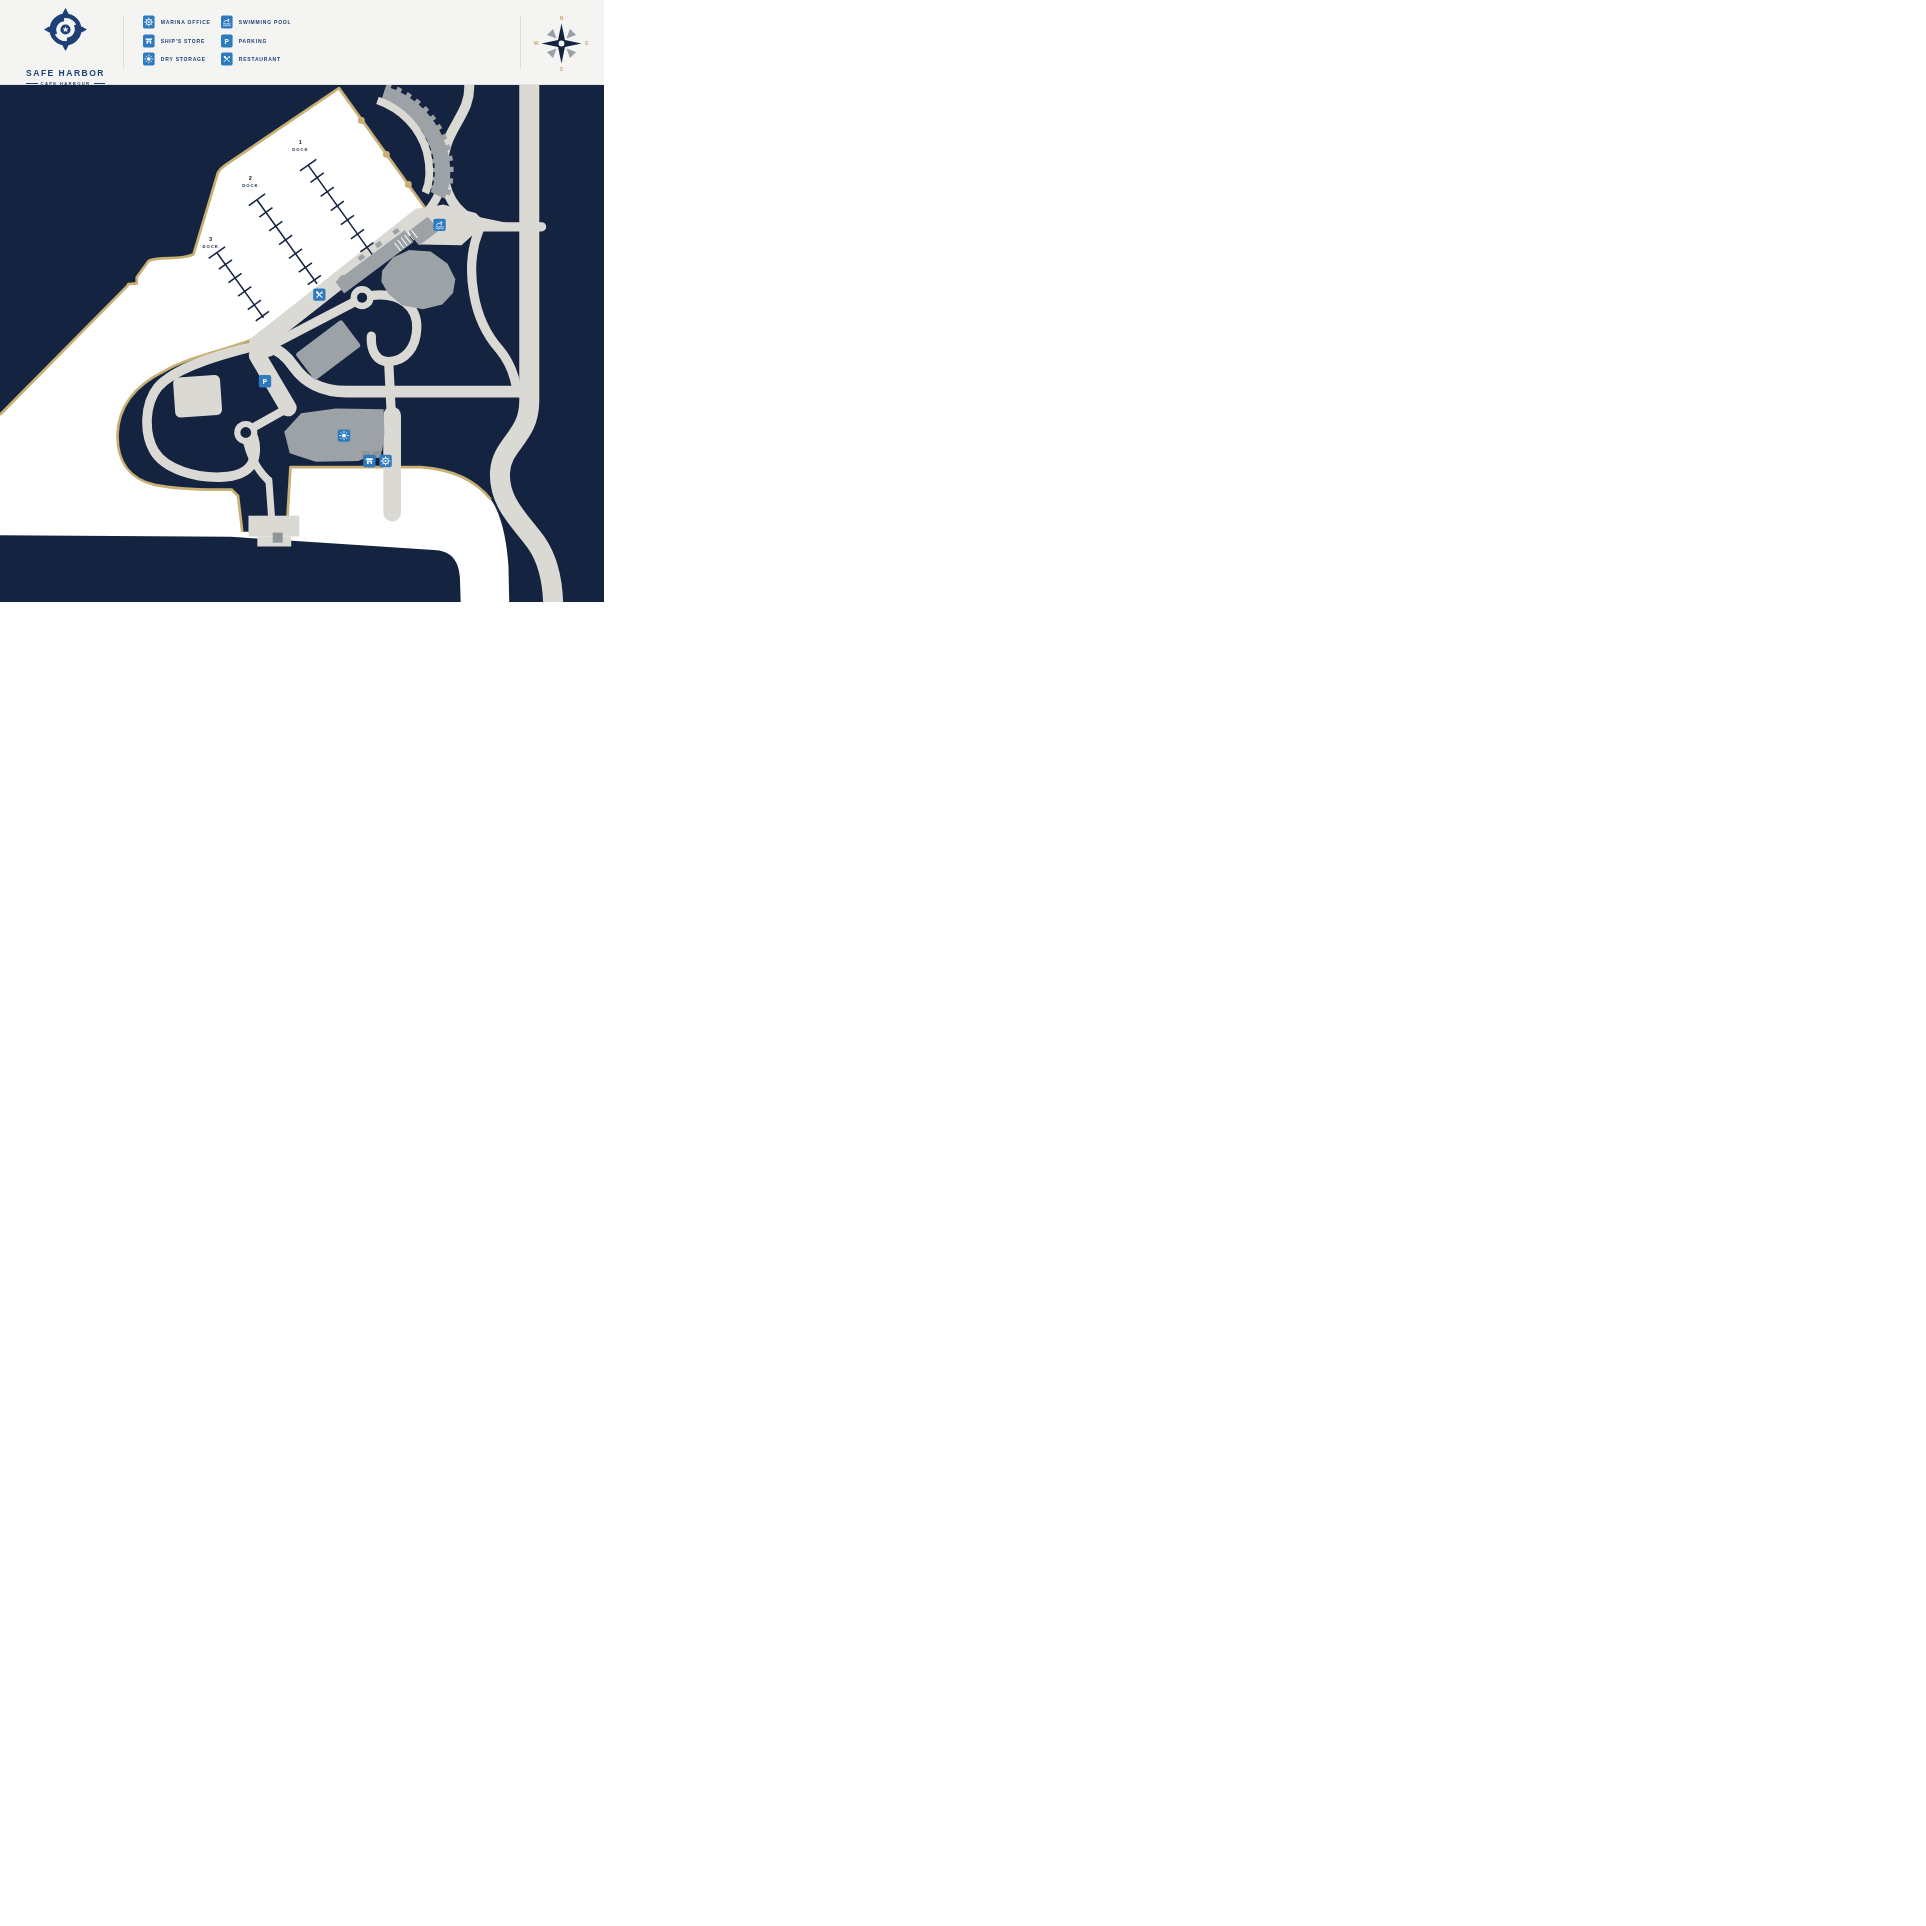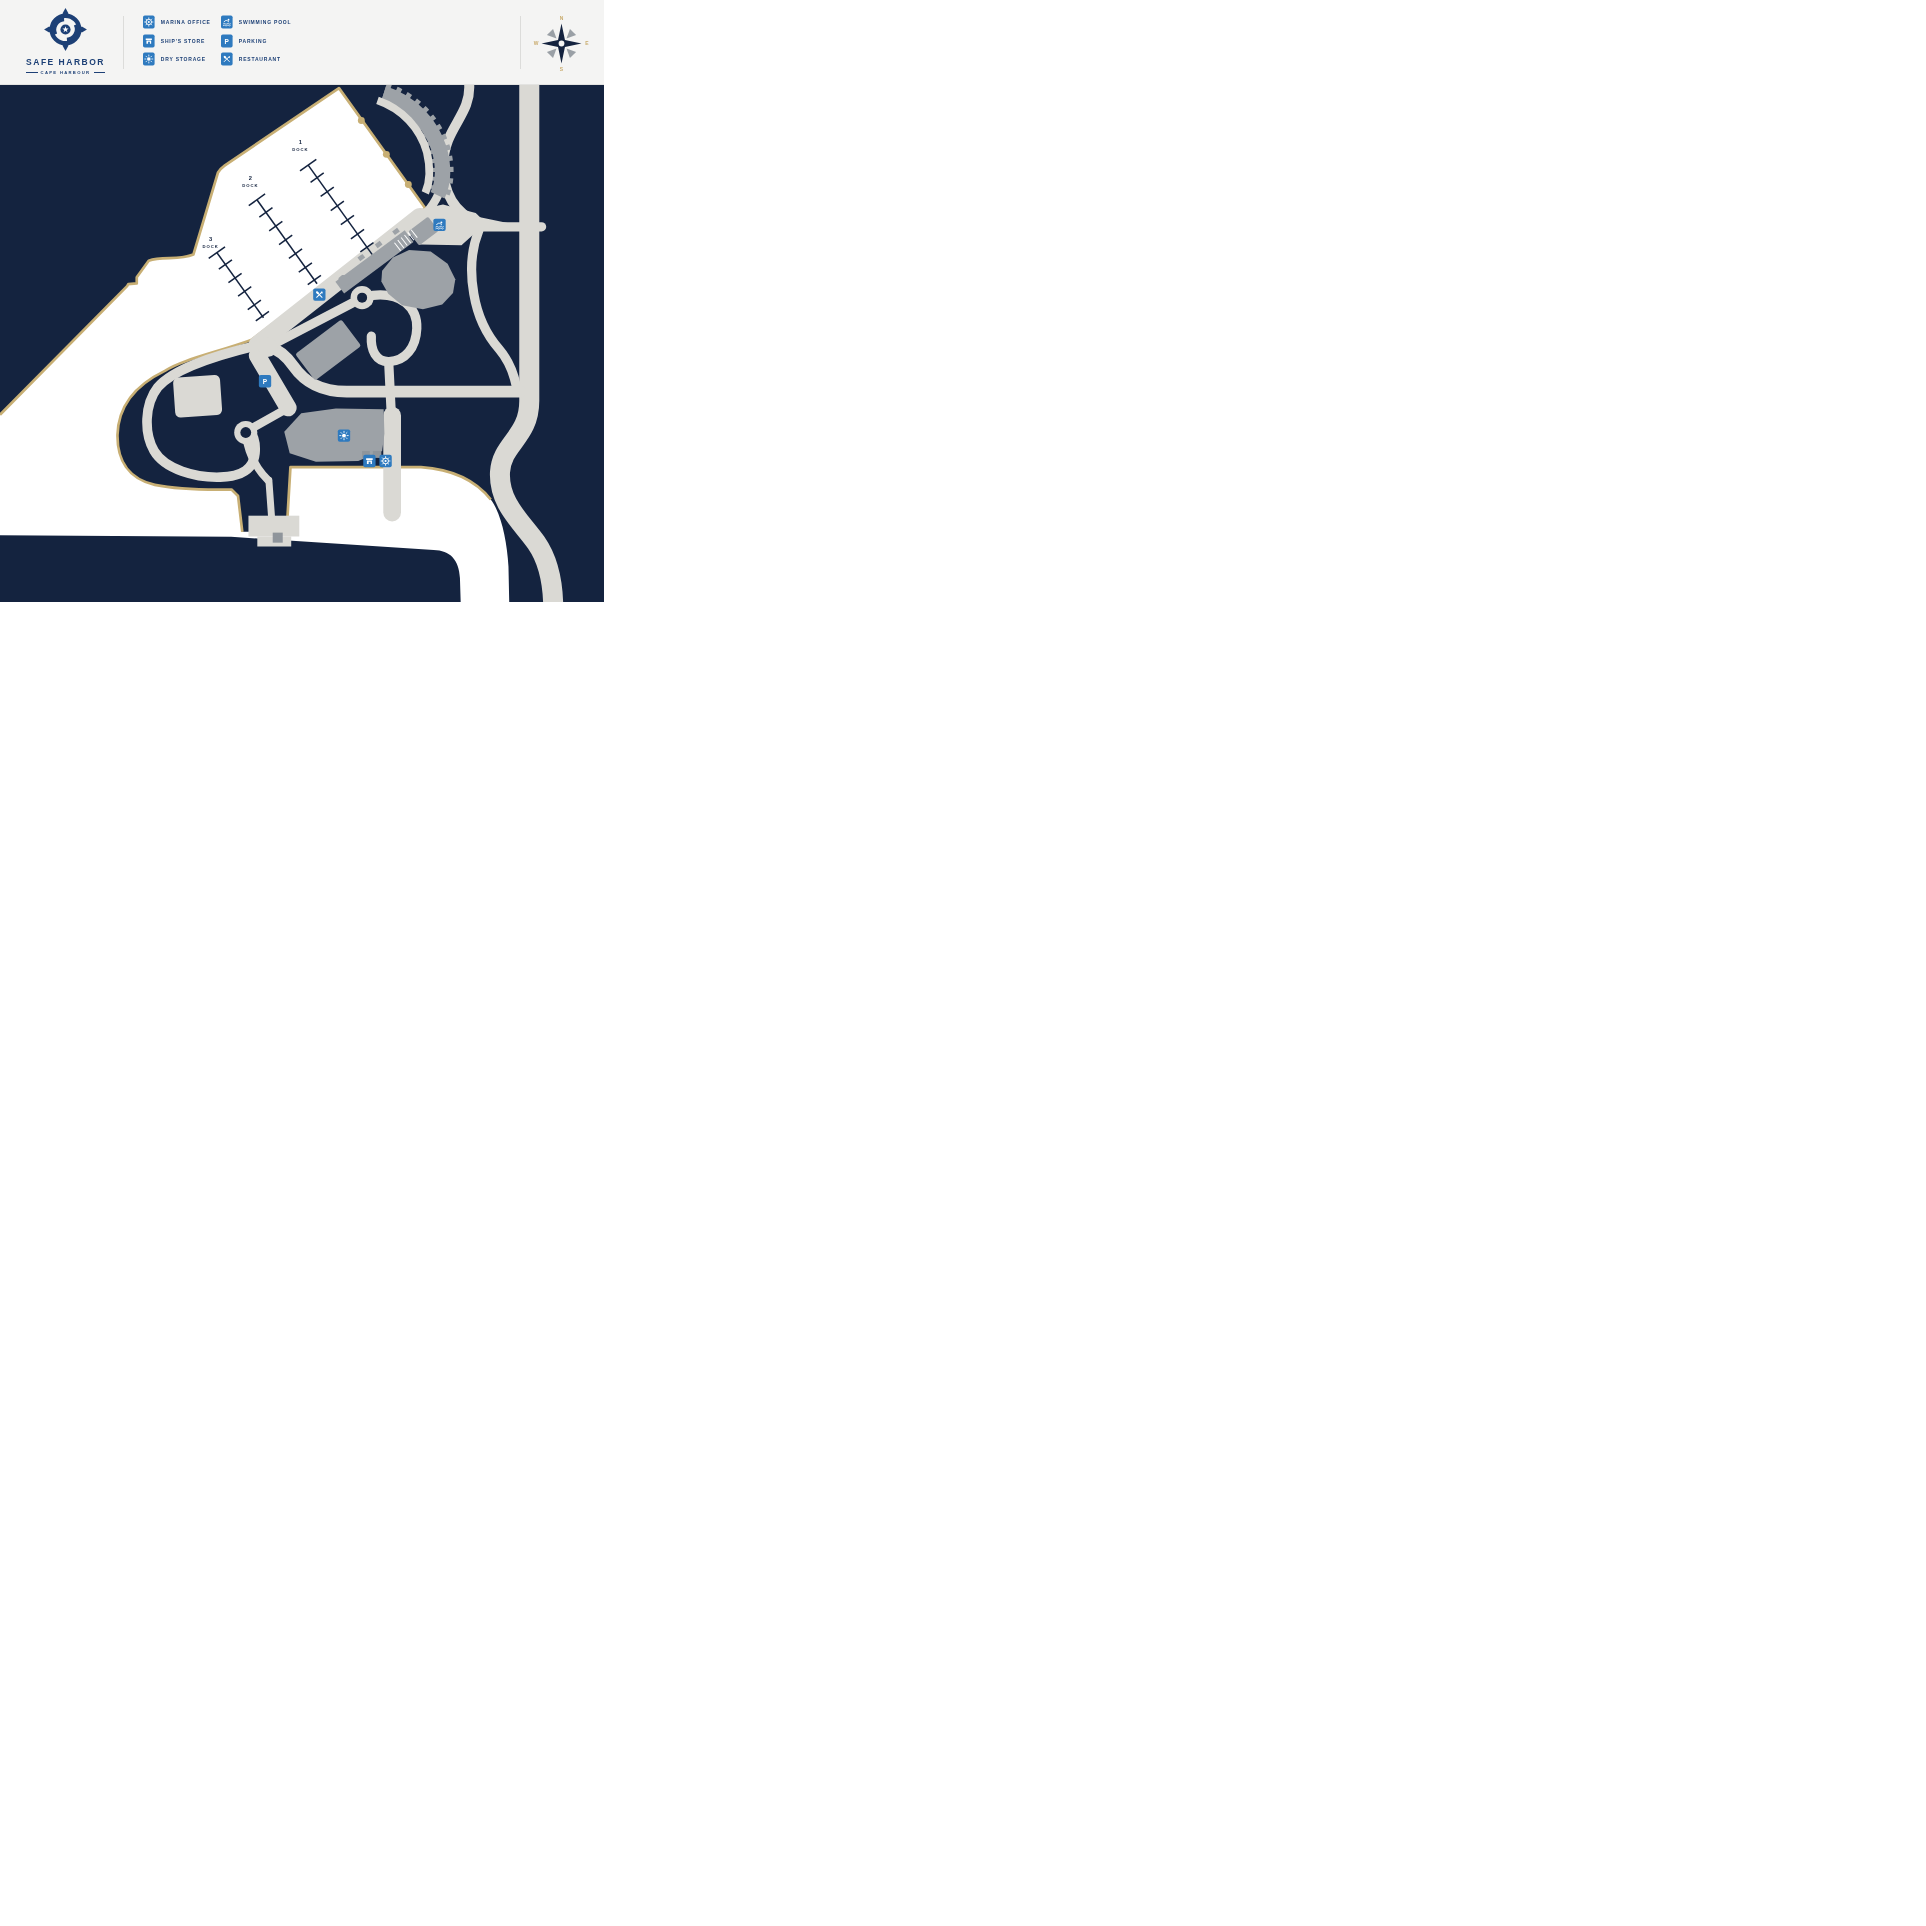--- a/index.html
+++ b/index.html
@@ -5,21 +5,21 @@
   :root{
     --navy:#14233f; --water:#ffffff; --gold:#c8af74; --road:#dad9d4;
     --bldg:#9da2a7; --bldg-dark:#8f959b; --badge:#2e7abf; --header-bg:#f4f4f3;
     --brand-navy:#1d4076; --compass-gray:#9aa0a6; --compass-gold:#c9ab6d;
   }
   html,body{margin:0;padding:0;background:#fff;}
   body{font-family:"Liberation Sans",sans-serif;width:604px;height:602px;position:relative;overflow:hidden;}
   .header{position:absolute;left:0;top:0;width:604px;height:84px;background:var(--header-bg);border-bottom:0.4px solid #e3e3e1;z-index:2;}
   .logo-block{position:absolute;left:23px;top:7px;width:85px;text-align:center;}
   .logo-mark{display:block;margin:0 auto;}
-  .brand-title{margin-top:5px;font-size:8.5px;font-weight:bold;letter-spacing:1.5px;color:var(--brand-navy);white-space:nowrap;}
+  .brand-title{margin-top:16px;font-size:8.5px;font-weight:bold;letter-spacing:1.5px;color:var(--brand-navy);white-space:nowrap;}
   .brand-sub{margin-top:2.7px;font-size:4.2px;font-weight:bold;letter-spacing:1.3px;color:var(--brand-navy);white-space:nowrap;display:flex;align-items:center;justify-content:center;gap:3.1px;}
   .brand-sub::before,.brand-sub::after{content:"";display:inline-block;width:11.6px;height:0.8px;background:var(--brand-navy);}
   .vdiv{position:absolute;top:16px;width:0.4px;height:53px;background:#dcdcda;}
   .legend{position:absolute;top:15.4px;}
   .legend-row{display:flex;align-items:center;height:13px;margin-bottom:5.8px;}
   .legend-row .lbadge{flex:0 0 auto;}
   .legend-label{margin-left:6.2px;font-size:5px;font-weight:bold;letter-spacing:0.8px;color:var(--brand-navy);white-space:nowrap;}
   .map-wrap{position:absolute;left:0;top:84px;width:604px;height:519px;}
   svg text{font-family:"Liberation Sans",sans-serif;}
   .dock line{stroke:var(--navy);stroke-width:4;}

